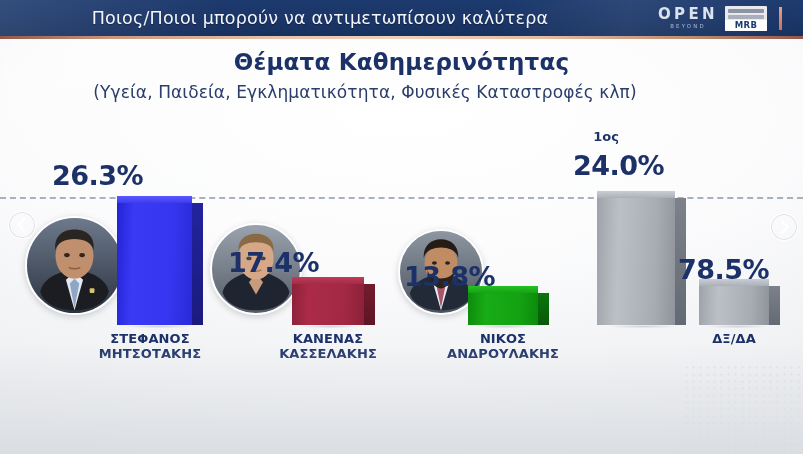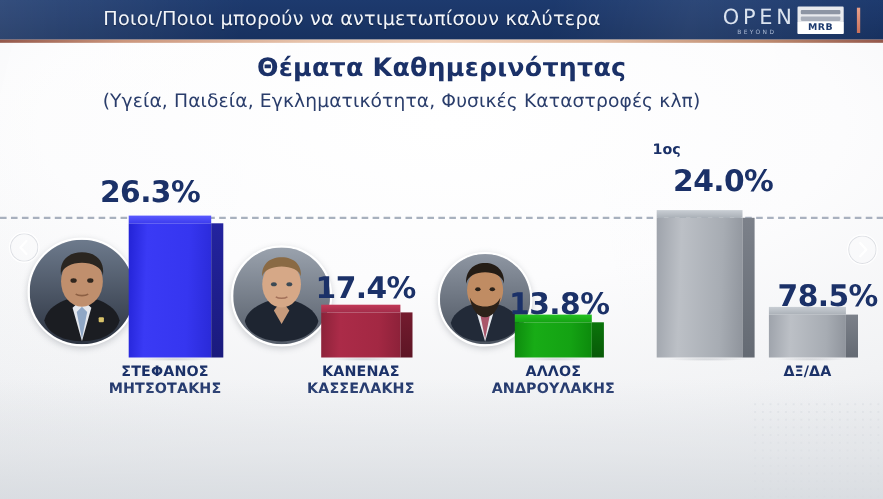--- a/index.html
+++ b/index.html
@@ -32,21 +32,21 @@
     background:linear-gradient(90deg,#8c4a3c 0%,#c98f73 14%,#e7c0a6 35%,#f0cdb4 50%,
                #e1b79b 68%,#bb8466 86%,#8c4a3c 100%);
     opacity:.92;
   }
 
   
   .logo-open{
     position:absolute;left:657px;top:7px;width:62px;height:24px;color:#dbe3ef;
     text-align:center;line-height:1;
   }
-  .logo-open .o1{font-size:19px;letter-spacing:3.4px;font-weight:400;display:block;}
+  .logo-open .o1{font-size:15px;letter-spacing:3.4px;font-weight:700;display:block;}
   .logo-open .o2{font-size:5.4px;letter-spacing:2.2px;display:block;margin-top:2px;color:#a9b8d2;}
   .logo-mrb{
     position:absolute;left:725px;top:6px;width:42px;height:25px;
     background:#e8eaee;border-radius:1px;overflow:hidden;
   }
   .logo-mrb .ln{height:4px;background:#8d95a4;margin:2.5px 3px 0 3px;border-radius:1px;}
   .logo-mrb .ln.b{background:#a8aeba;}
   .logo-mrb .mrbtxt{
     position:absolute;left:0;bottom:0;width:42px;height:11px;background:#ffffff;
     color:#1d3a6e;font-size:8.5px;font-weight:bold;text-align:center;line-height:11px;letter-spacing:.4px;
@@ -120,41 +120,41 @@
     background:#c9ccd2;
   }
   .avatar .face{position:absolute;left:0;top:0;width:100%;height:100%;}
 
   .bar{position:absolute;}
   .bar .front{position:absolute;left:0;top:0;width:100%;height:100%;}
   .bar .side{position:absolute;top:0;width:11px;height:100%;right:-11px;}
   .bar .topface{position:absolute;left:0;width:100%;height:7px;top:-7px;}
 
   .pct{
-    position:absolute;text-align:right;font-weight:bold;color:#1b3168;
+    position:absolute;text-align:left;font-weight:bold;color:#1b3168;
     font-size:27px;letter-spacing:-.5px;white-space:nowrap;
   }
   .rank{
     position:absolute;text-align:center;font-weight:bold;color:#1b3168;
     font-size:13px;white-space:nowrap;
   }
   .name{
     position:absolute;text-align:center;font-weight:bold;color:#1b3168;
     font-size:13px;line-height:15px;letter-spacing:.1px;
   }
   .name span{display:block;}
 </style>
 </head>
 <body>
 
 <div id="stage">
 
   <div class="header">
     <div class="header-sheen"></div>
-    <div class="header-title">Ποιοι/Ποιοι  μπορούν να αντιμετωπίσουν καλύτερα</div>
+    <div class="header-title">Ποιος/Ποιοι  μπορούν να αντιμετωπίσουν καλύτερα</div>
 
     <div class="logo-open">
       <span class="o1">OPEN</span>
       <span class="o2">BEYOND</span>
     </div>
 
     <div class="logo-mrb">
       <div class="ln"></div>
       <div class="ln b"></div>
       <div class="mrbtxt">MRB</div>
@@ -273,21 +273,21 @@
       </div>
 
       <div class="pct" style="left:404px;top:222px;width:150px;">13.8%</div>
       <div class="baseline-shadow" style="left:461px;top:285px;width:88px;"></div>
       <div class="bar" style="left:468px;top:254px;width:70px;height:32px;">
         <div class="front" style="background:linear-gradient(92deg,#0d8a0d 0%,#18ac16 26%,#14a213 72%,#0c8a0c 100%);"></div>
         <div class="side" style="background:linear-gradient(180deg,#0b750b,#085a08);"></div>
         <div class="topface" style="background:linear-gradient(180deg,#25c221,#14a213);"></div>
       </div>
       <div class="name" style="left:423px;top:292px;width:160px;">
-        <span>ΑΛΛΟΣ</span>
+        <span>ΝΙΚΟΣ</span>
         <span>ΑΝΔΡΟΥΛΑΚΗΣ</span>
       </div>
 
       <div class="rank" style="left:546px;top:90px;width:120px;">1ος</div>
       <div class="pct" style="left:573px;top:111px;width:130px;">24.0%</div>
       <div class="baseline-shadow" style="left:590px;top:285px;width:105px;"></div>
       <div class="bar" style="left:597px;top:159px;width:78px;height:127px;">
         <div class="front" style="background:linear-gradient(92deg,#9ea3ab 0%,#bcc0c6 28%,#a7acb3 74%,#8f949c 100%);"></div>
         <div class="side" style="background:linear-gradient(180deg,#7c818a,#646a73);"></div>
         <div class="topface" style="background:linear-gradient(180deg,#c9ced4,#aab0b7);"></div>

